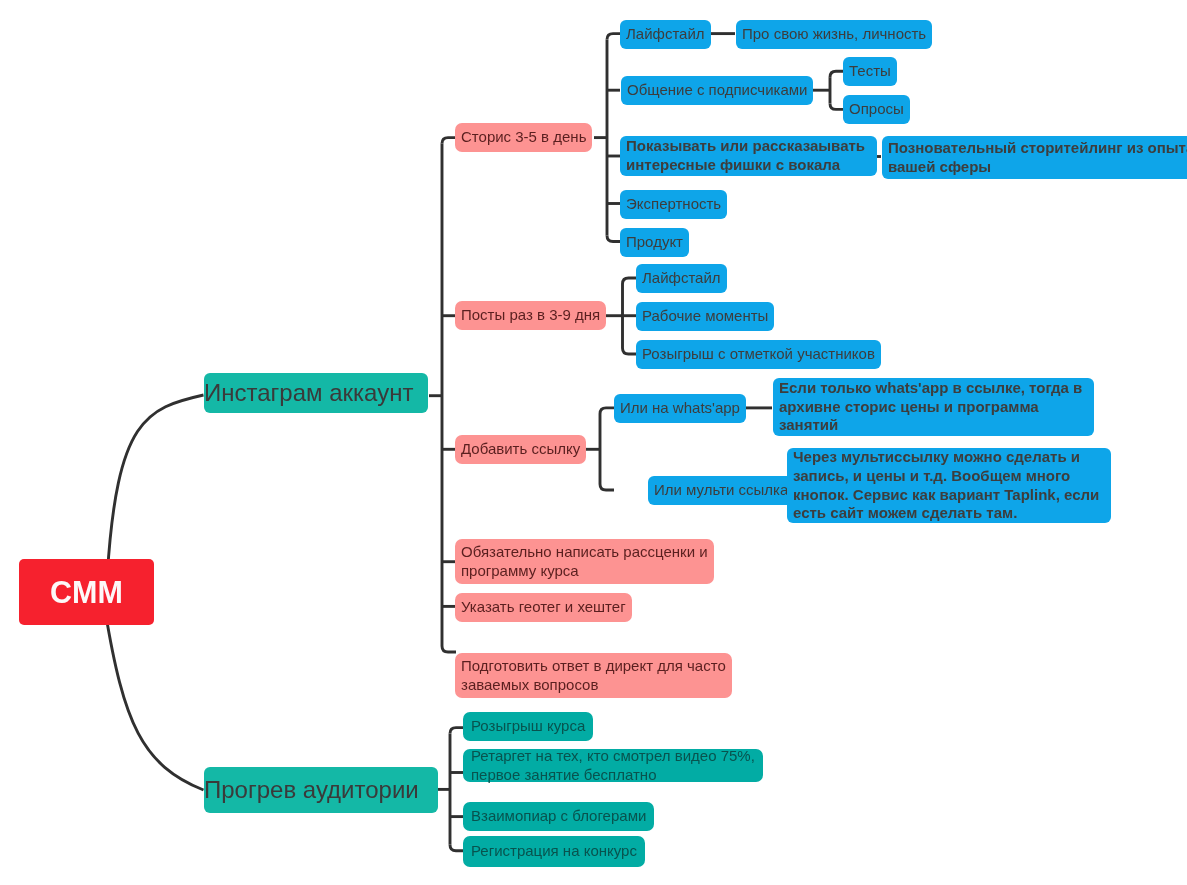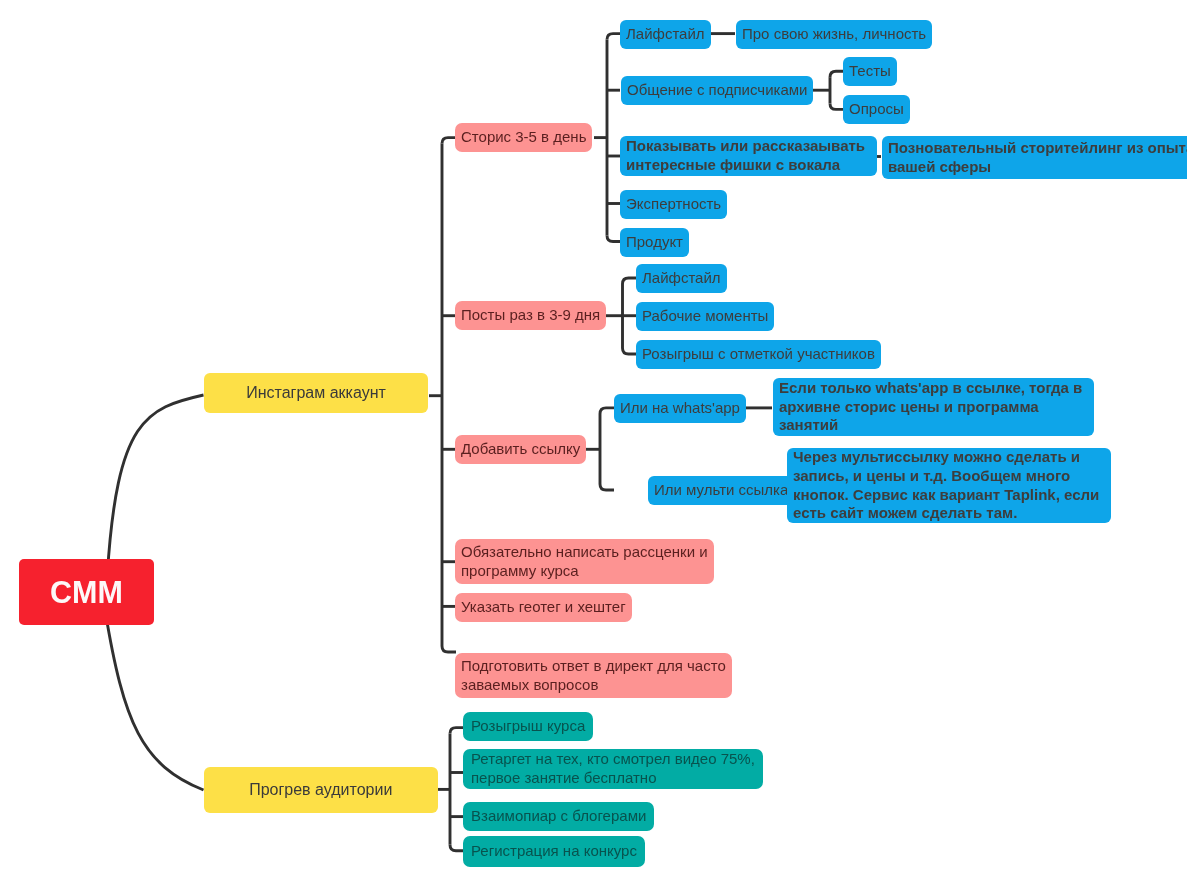--- a/index.html
+++ b/index.html
@@ -6,21 +6,21 @@
   html,body{margin:0;padding:0;}
   body{width:1187px;height:885px;background:#ffffff;
        font-family:"Liberation Sans",sans-serif;
        -webkit-font-smoothing:antialiased;overflow:hidden;}
   #stage{position:relative;width:1187px;height:885px;transform:translateZ(0);}
   svg#links{position:absolute;left:0;top:0;width:1187px;height:885px;pointer-events:none;}
   .node{position:absolute;box-sizing:border-box;display:flex;align-items:center;
         border-radius:6px;white-space:pre;line-height:18.6px;will-change:transform;}
   .root{background:#F6212E;color:#FDF8F8;font-weight:bold;font-size:30.5px;
         justify-content:center;border-radius:5px;letter-spacing:0px;}
-  .l1{background:#fde047;color:#3A3A3A;font-size:16px;justify-content:center;border-radius:6px;}
+  .l1{background:#14b8a6;color:#3A3A3A;font-size:24px;border-radius:6px;}
   .pink{background:#FD9392;color:#5A1F1F;font-size:15px;padding:0 6px;border-radius:7px;}
   .teal{background:#02ACA4;color:#08534E;font-size:15px;padding:0 8px;border-radius:7px;}
   .gray{background:#0ea5e9;color:#3D3D3D;font-size:15px;padding:0 6px;border-radius:6px;}
   .note{padding-right:12px;font-weight:bold;}
 </style>
 </head>
 <body>
 
 <div id="stage">
   <svg id="links" viewBox="0 0 1187 885">
@@ -155,21 +155,21 @@
   <div class="node gray note" style="left:787px;top:448px;height:75px;">
     <span>Через мультиссылку можно сделать и
 запись, и цены и т.д. Вообщем много
 кнопок. Сервис как вариант Taplink, если
 есть сайт можем сделать там.</span>
   </div>
 
   <div class="node teal" style="left:462.8px;top:712.4px;height:28.5px;">
     <span>Розыгрыш курса</span>
   </div>
-  <div class="node teal" style="left:462.8px;top:748.8px;height:40px;">
+  <div class="node teal" style="left:462.8px;top:748.8px;height:33px;">
     <span>Ретаргет на тех, кто смотрел видео 75%,
 первое занятие бесплатно</span>
   </div>
   <div class="node teal" style="left:462.8px;top:802.4px;height:28.5px;">
     <span>Взаимопиар с блогерами</span>
   </div>
   <div class="node teal" style="left:462.8px;top:836.4px;height:31px;">
     <span>Регистрация на конкурс</span>
   </div>
 </div>

